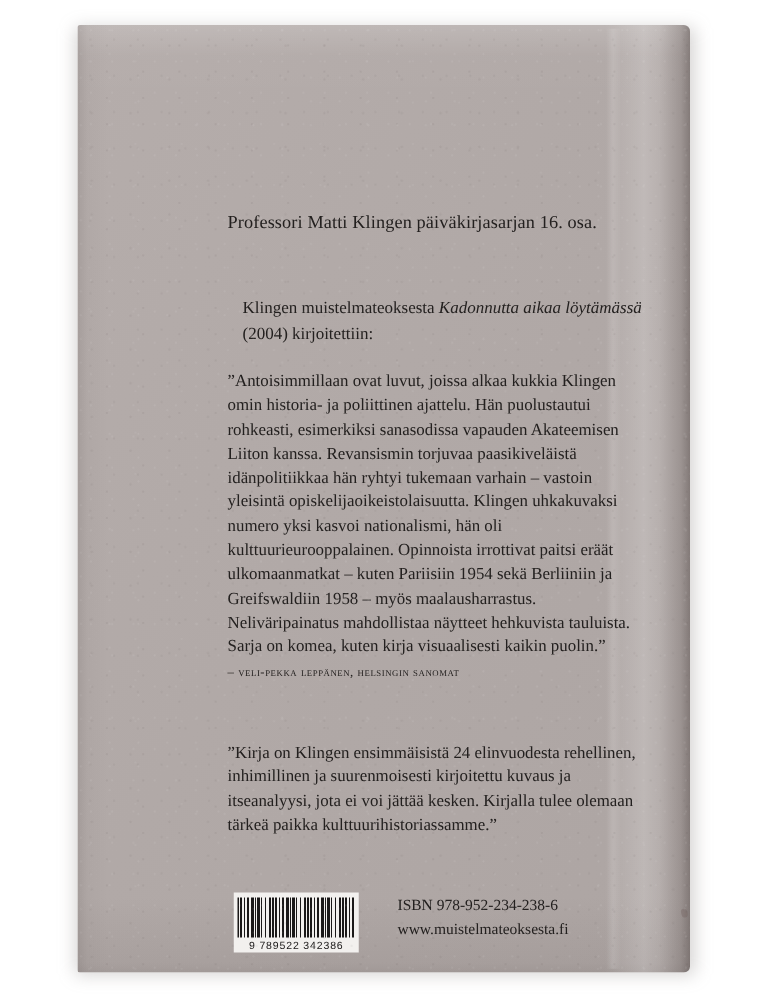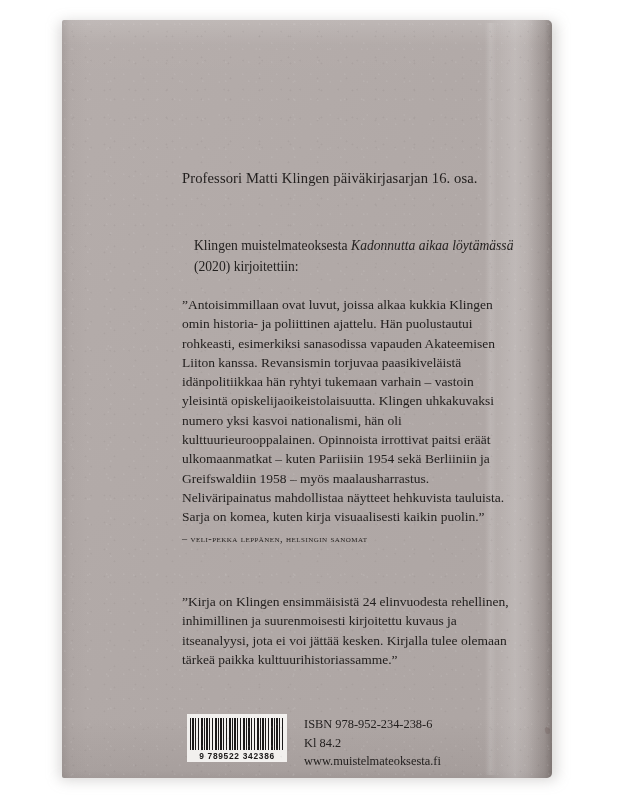--- a/index.html
+++ b/index.html
@@ -192,25 +192,24 @@
     );
   }
   .barcode-digits {
     font-family: "Liberation Sans", sans-serif;
     font-size: 8.4px;
     color: #1a1818;
     letter-spacing: 0.7px;
     text-align: center;
     padding-top: 1px;
     white-space: nowrap;
-    font-weight: bold;
   }
 
   .imprint {
-    margin-left: 17px;
+    margin-left: 31px;
     padding-top: 1px;
     font-size: 12.4px;
     line-height: 18.5px;
     color: #23201f;
     white-space: nowrap;
   }
 
   
   .scuff {
     position: absolute;
@@ -233,42 +232,41 @@
 
   <div class="book">
     <div class="board-crease"></div>
 
     <div class="content">
 
       <div class="headline">Professori Matti Klingen päiväkirjasarjan 16. osa.</div>
 
       <div class="intro">
         <span>Klingen muistelmateoksesta </span><em>Kadonnutta aikaa löytämässä</em><br>
-        <span>(2020) kirjoitettiin:</span>
+        <span>(2004) kirjoitettiin:</span>
       </div>
 
       <div class="quote-block quote-1">
         <p class="quote-text">”Antoisimmillaan ovat luvut, joissa alkaa kukkia Klingen omin historia- ja poliittinen ajattelu. Hän puolustautui rohkeasti, esimerkiksi sanasodissa vapauden Akateemisen Liiton kanssa. Revansismin torjuvaa paasikiveläistä idänpolitiikkaa hän ryhtyi tukemaan varhain – vastoin yleisintä opiskelijaoikeistolaisuutta. Klingen uhkakuvaksi numero yksi kasvoi nationalismi, hän oli kulttuurieurooppalainen. Opinnoista irrottivat paitsi eräät ulkomaanmatkat – kuten Pariisiin 1954 sekä Berliiniin ja Greifswaldiin 1958 – myös maalausharrastus. Neliväripainatus mahdollistaa näytteet hehkuvista tauluista. Sarja on komea, kuten kirja visuaalisesti kaikin puolin.”</p>
         <div class="attrib"><span class="dash">– </span><span>Veli-Pekka Leppänen, Helsingin Sanomat</span></div>
       </div>
 
       <div class="quote-block quote-2">
         <p class="quote-text">”Kirja on Klingen ensimmäisistä 24 elinvuodesta rehellinen, inhimillinen ja suurenmoisesti kirjoitettu kuvaus ja itseanalyysi, jota ei voi jättää kesken. Kirjalla tulee olemaan tärkeä paikka kulttuurihistoriassamme.”</p>
       </div>
 
     </div>
 
     <div class="footer">
       <div class="barcode">
         <div class="bars"></div>
         <div class="barcode-digits">9  789522  342386</div>
       </div>
       <div class="imprint">
         <div>ISBN 978-952-234-238-6</div>
-        <div>Kl 84.2</div>
         <div>www.muistelmateoksesta.fi</div>
       </div>
     </div>
 
     <div class="scuff"></div>
   </div>
 
 </div>
 
 </body></html>

